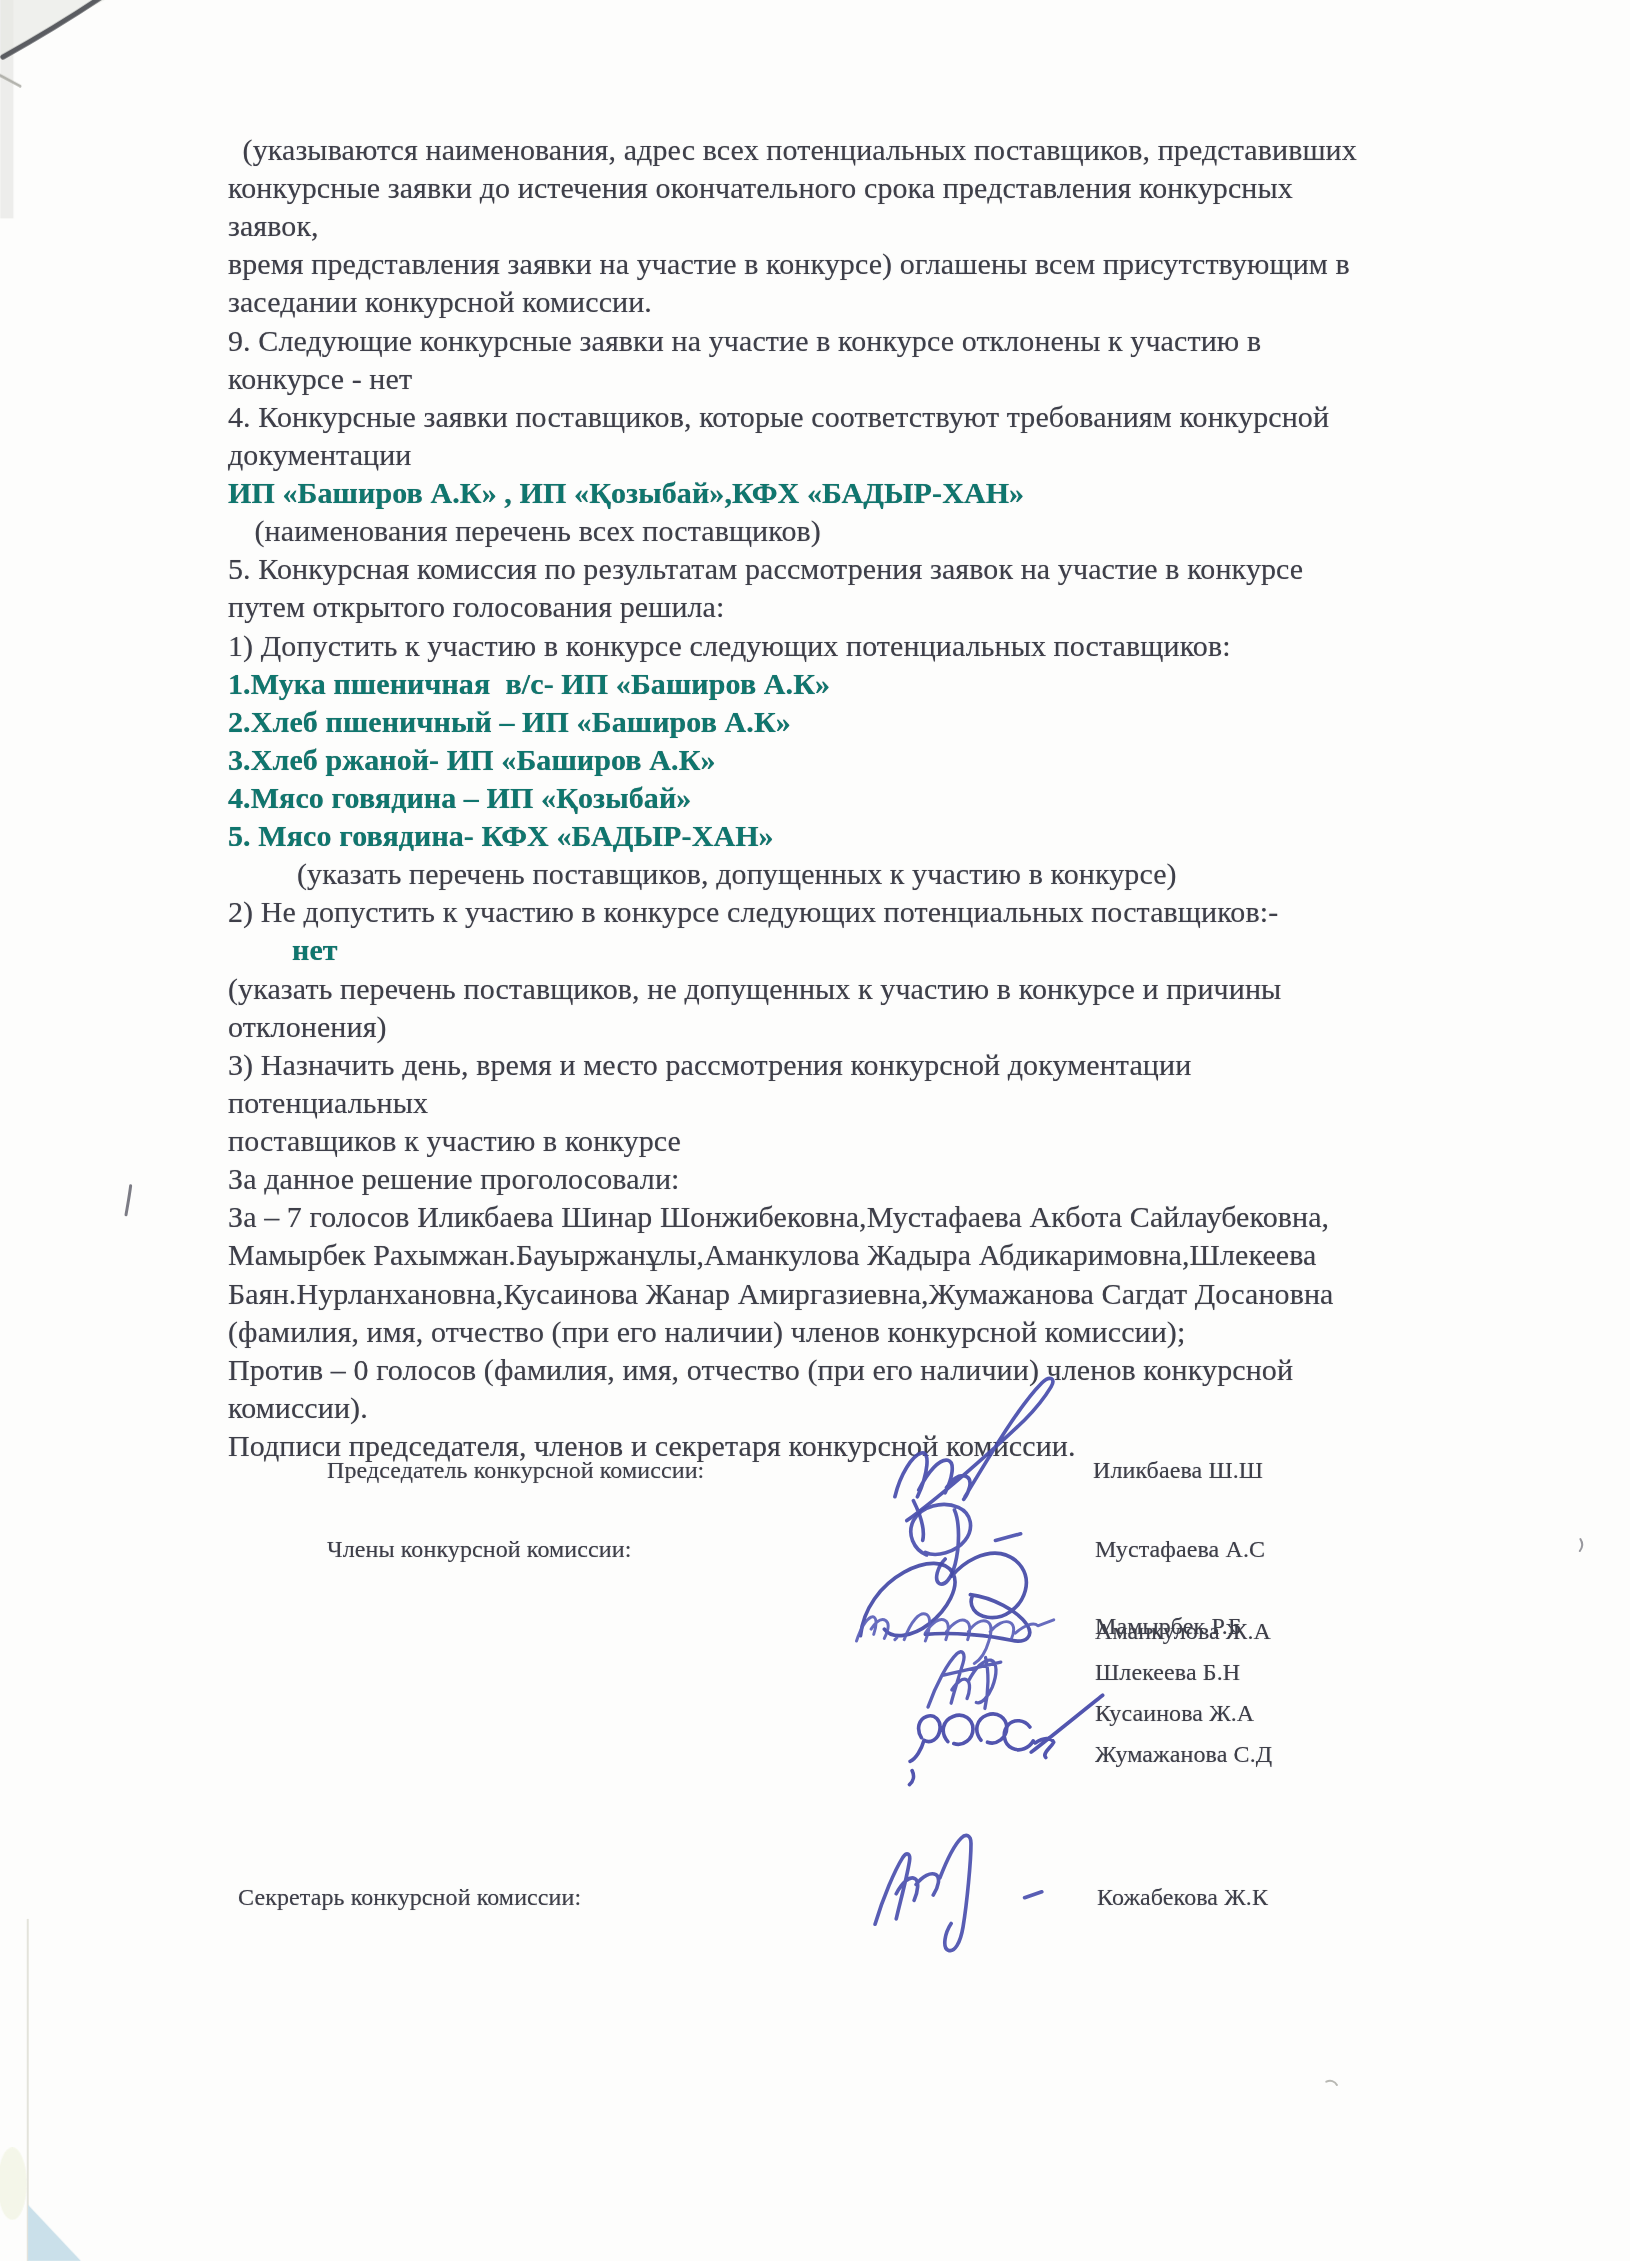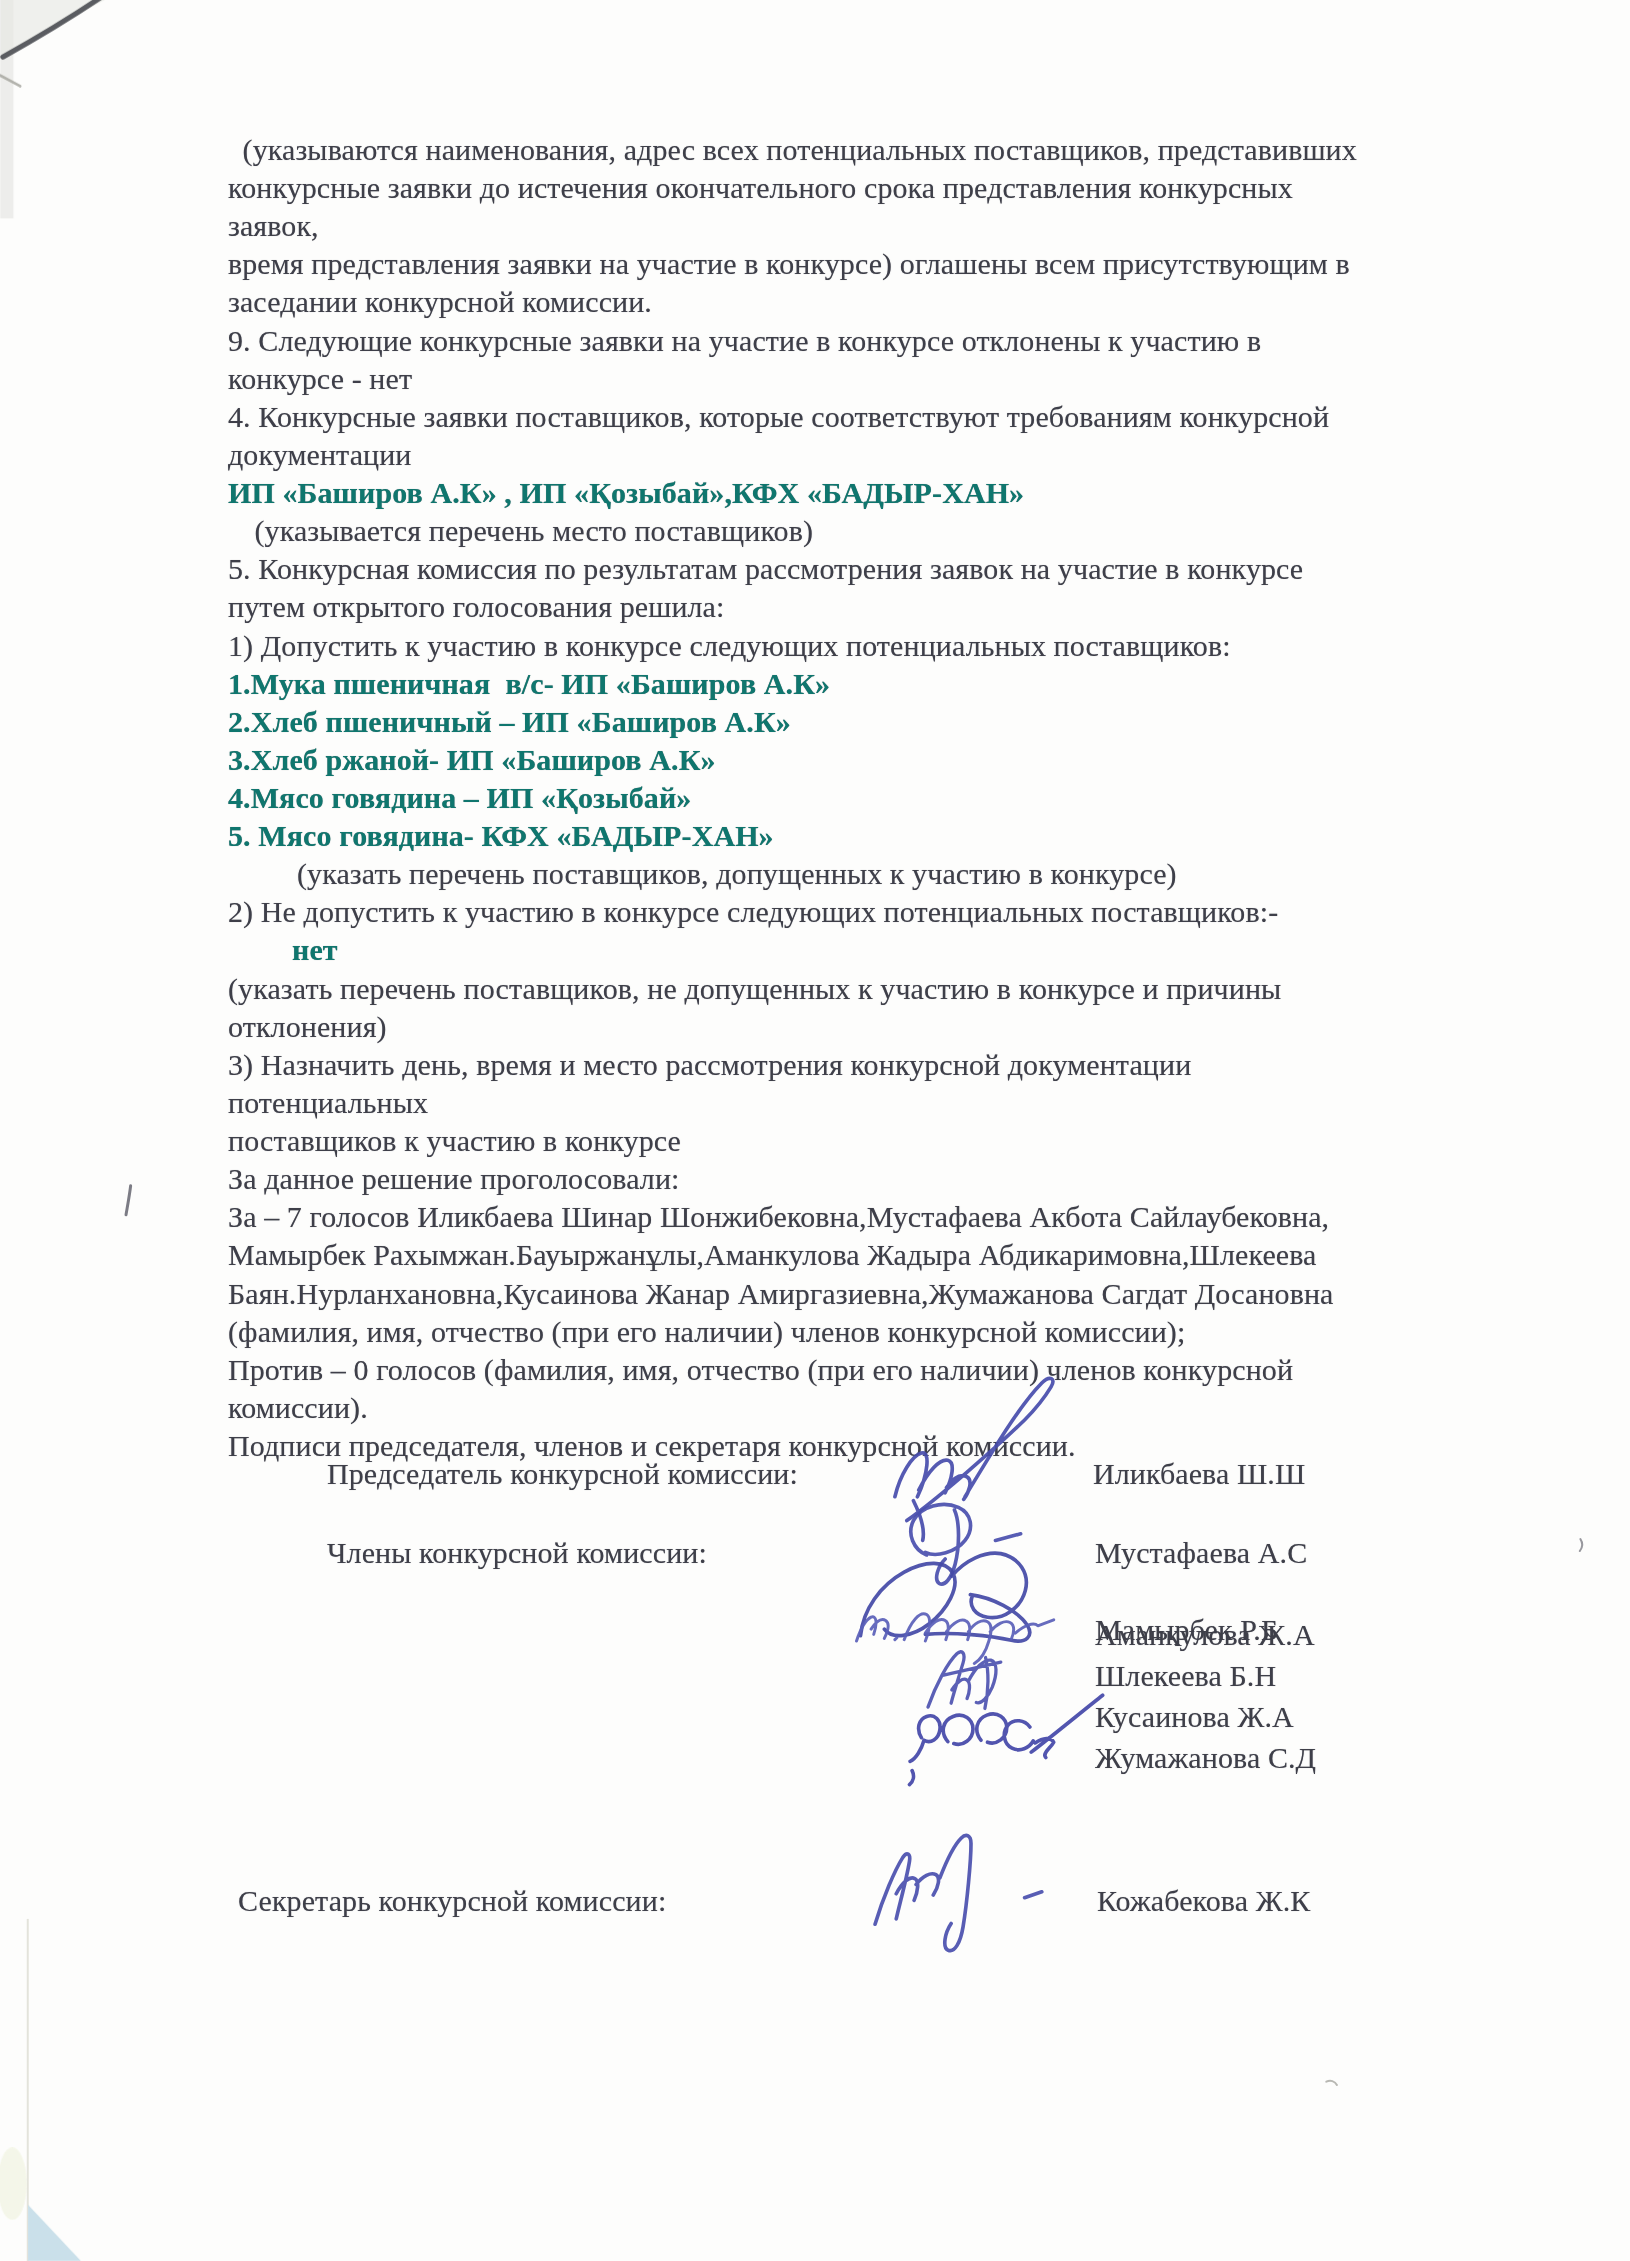--- a/index.html
+++ b/index.html
@@ -17,21 +17,21 @@
     white-space:pre;
     font-size:30px;
     line-height:1.18;
     color:#3e3f49;
     letter-spacing:0.1px;
     text-shadow:0 0 0.8px rgba(62,63,73,0.5);
   }
   .line.bold{font-weight:bold;color:#0f766e;text-shadow:0 0 0.7px rgba(35,36,44,0.55);}
   .sig-label,.sig-name{
     position:absolute;white-space:pre;
-    font-size:30px;line-height:1.18;color:#3e3f49;
+    font-size:24px;line-height:1.18;color:#3e3f49;
     letter-spacing:0.1px;text-shadow:0 0 0.8px rgba(62,63,73,0.5);
   }
   .overlay{position:absolute;left:0;top:0;pointer-events:none;}
   .sig path{fill:none;stroke-linecap:round;stroke-linejoin:round;opacity:0.92;}
   .artifact{opacity:0.95;}
 </style>
 </head>
 <body>
 
 <div class="page">
@@ -40,21 +40,21 @@
       <div class="line" style="top: 0px; left: 14.6px; text-align: center;">(указываются наименования, адрес всех потенциальных поставщиков, представивших</div>
       <div class="line" style="top: 38px; left: 0px;">конкурсные заявки до истечения окончательного срока представления конкурсных</div>
       <div class="line" style="top: 76px; left: 0px;">заявок,</div>
       <div class="line" style="top: 114px; left: 0px;">время представления заявки на участие в конкурсе) оглашены всем присутствующим в</div>
       <div class="line" style="top: 152px; left: 0px;">заседании конкурсной комиссии.</div>
       <div class="line" style="top: 191px; left: 0px;">9. Следующие конкурсные заявки на участие в конкурсе отклонены к участию в</div>
       <div class="line" style="top: 229px; left: 0px;">конкурсе - нет</div>
       <div class="line" style="top: 267px; left: 0px;">4. Конкурсные заявки поставщиков, которые соответствуют требованиям конкурсной</div>
       <div class="line" style="top: 305px; left: 0px;">документации</div>
       <div class="line bold" style="top: 343px; left: 0px;">ИП «Баширов А.К» , ИП «Қозыбай»,КФХ «БАДЫР-ХАН»</div>
-      <div class="line" style="top: 381px; left: 26.5px;">(указывается перечень место поставщиков)</div>
+      <div class="line" style="top: 381px; left: 26.5px;">(наименования перечень всех поставщиков)</div>
       <div class="line" style="top: 419px; left: 0px;">5. Конкурсная комиссия по результатам рассмотрения заявок на участие в конкурсе</div>
       <div class="line" style="top: 457px; left: 0px;">путем открытого голосования решила:</div>
       <div class="line" style="top: 496px; left: 0px;">1) Допустить к участию в конкурсе следующих потенциальных поставщиков:</div>
       <div class="line bold" style="top: 534px; left: 0px;">1.Мука пшеничная  в/с- ИП «Баширов А.К»</div>
       <div class="line bold" style="top: 572px; left: 0px;">2.Хлеб пшеничный – ИП «Баширов А.К»</div>
       <div class="line bold" style="top: 610px; left: 0px;">3.Хлеб ржаной- ИП «Баширов А.К»</div>
       <div class="line bold" style="top: 648px; left: 0px;">4.Мясо говядина – ИП «Қозыбай»</div>
       <div class="line bold" style="top: 686px; left: 0px;">5. Мясо говядина- КФХ «БАДЫР-ХАН»</div>
       <div class="line" style="top: 724px; left: 69px;">(указать перечень поставщиков, допущенных к участию в конкурсе)</div>
       <div class="line" style="top: 762px; left: 0px;">2) Не допустить к участию в конкурсе следующих потенциальных поставщиков:-</div>

